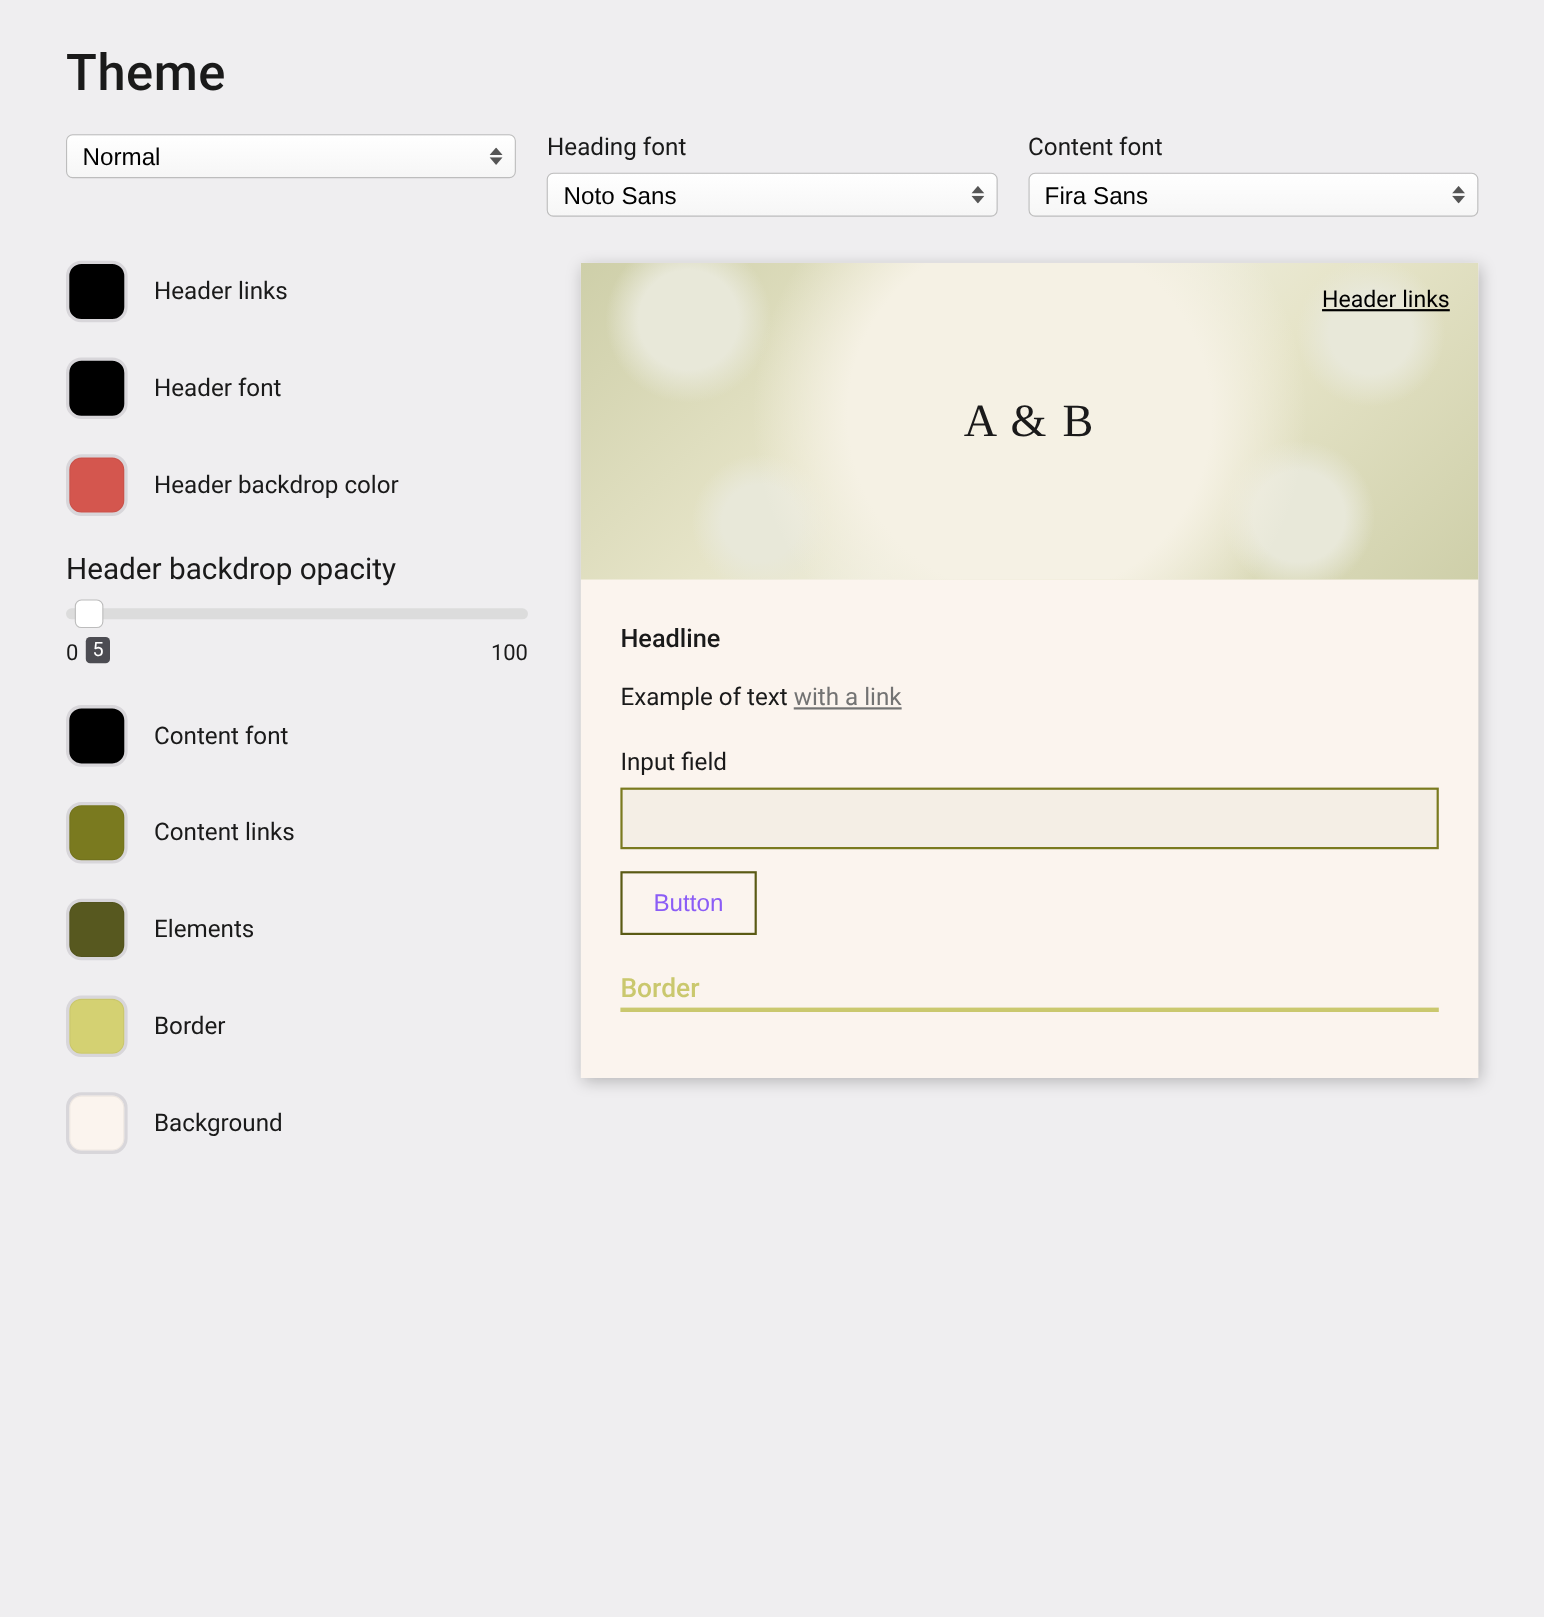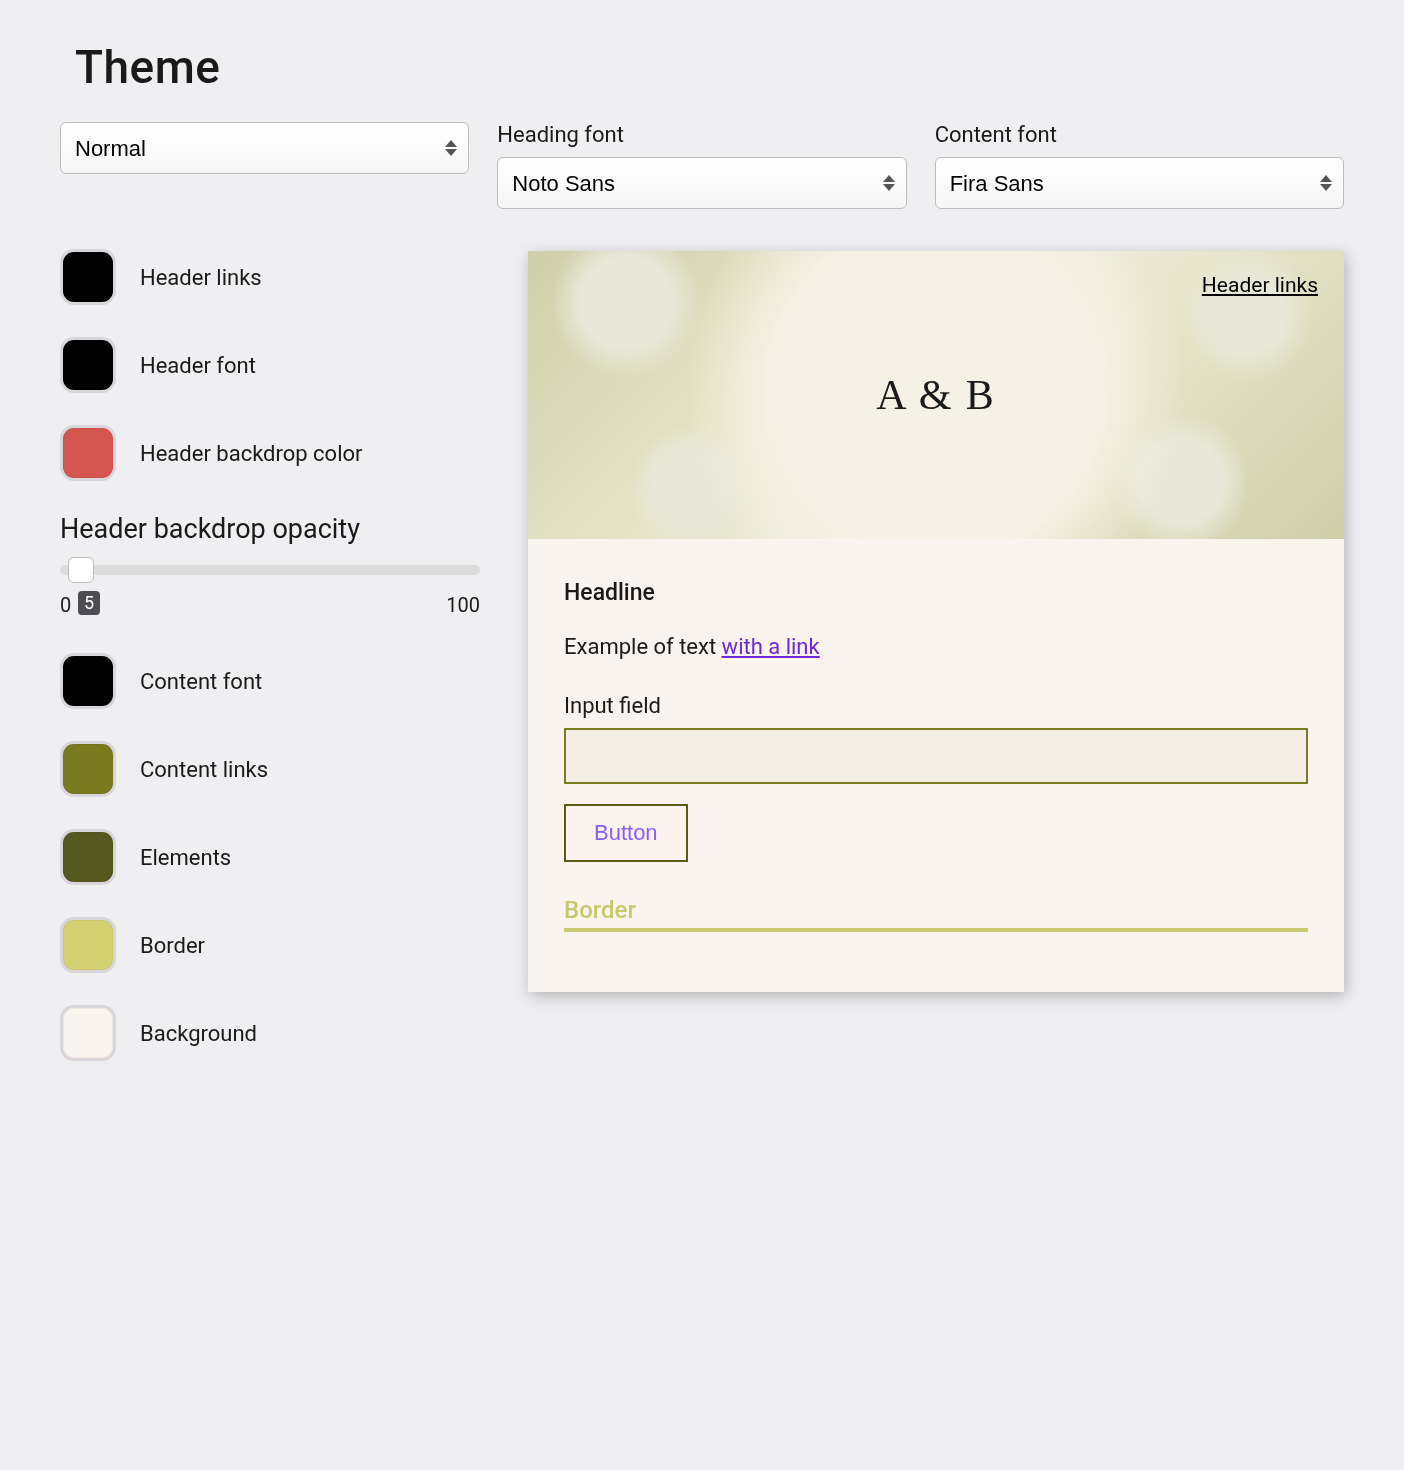--- a/index.html
+++ b/index.html
@@ -8,39 +8,38 @@
     background: #efeef0;
     font-family: -apple-system, BlinkMacSystemFont, "Segoe UI", Roboto, sans-serif;
     color: #1a1a1a;
     padding: 40px 60px;
   }
   h1.page-title {
     font-size: 46px;
     font-weight: 500;
     margin-bottom: 28px;
     letter-spacing: 0.5px;
-    margin-left: 15px;
   }
   .font-row {
     display: flex;
     gap: 28px;
     margin-bottom: 40px;
   }
   .font-col { flex: 1; display: flex; flex-direction: column; }
   .font-col label {
     font-size: 22px;
     margin-bottom: 10px;
     font-weight: 400;
   }
   .select-wrap {
     position: relative;
   }
   .select-wrap select {
     width: 100%;
-    height: 52px;
+    height: 40px;
     font-size: 22px;
     padding: 4px 38px 4px 14px;
     border: 1px solid #bdbdbd;
     border-radius: 6px;
     background: linear-gradient(#ffffff,#f6f6f6);
     appearance: none;
     -webkit-appearance: none;
     cursor: pointer;
   }
   .select-wrap .chev {
@@ -174,21 +173,21 @@
   .preview-body h2 {
     font-size: 23px;
     font-weight: 500;
     margin-bottom: 28px;
   }
   .preview-body p.sample {
     font-size: 22px;
     margin-bottom: 34px;
   }
   .preview-body p.sample a {
-    color: #6d28d9;
+    color: #737373;
     text-decoration: underline;
   }
   .preview-body label.field-label {
     display: block;
     font-size: 22px;
     margin-bottom: 10px;
   }
   .preview-body input[type=text] {
     width: 100%;
     height: 56px;

